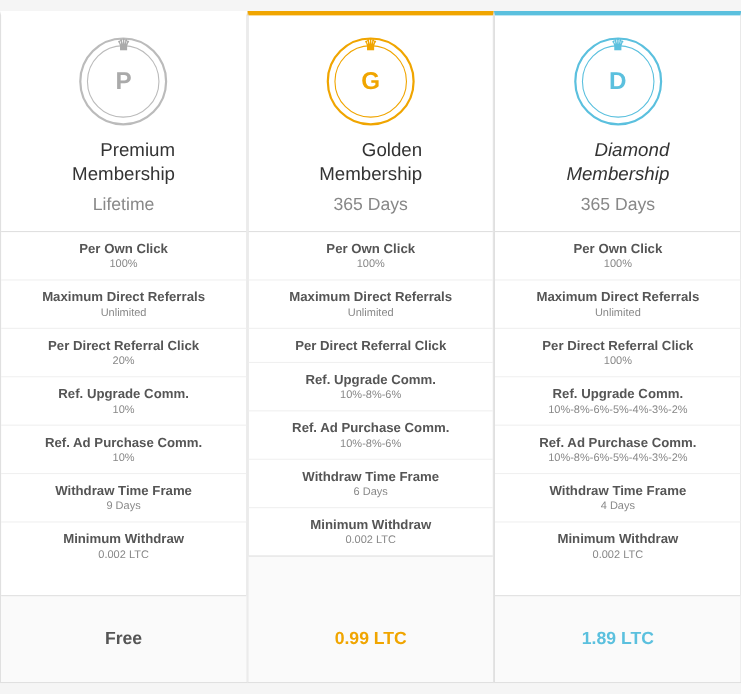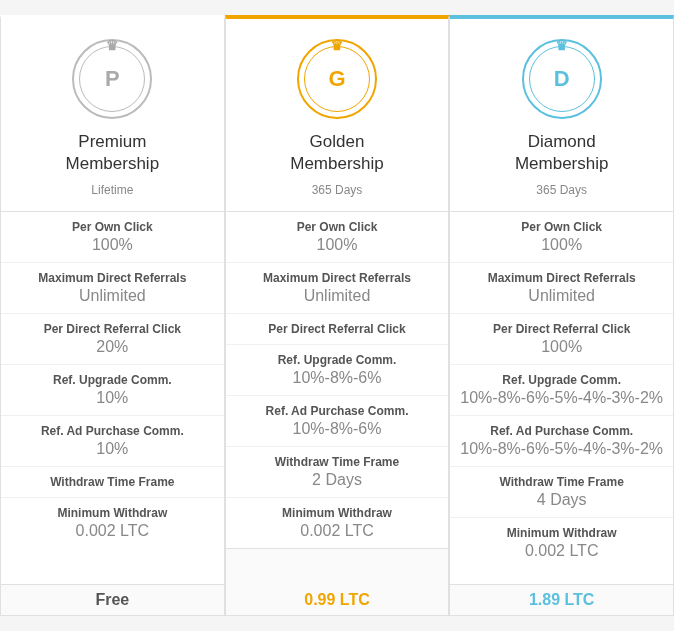--- a/index.html
+++ b/index.html
@@ -91,26 +91,26 @@
       top: -10px;
       font-size: 14px;
     }
     .crown.premium-crown { color: #aaa; }
     .crown.golden-crown { color: #f0a500; }
     .crown.diamond-crown { color: #5bc0de; }
     .plan-name {
       font-size: 17px;
       font-weight: normal;
       color: #333;
-      text-align: center;
+      text-align: right;
       margin-bottom: 4px;
       line-height: 1.3;
     }
     .plan-duration {
-      font-size: 12px;
+      font-size: 16px;
       color: #888;
       margin-top: 4px;
       margin-bottom: 4px;
       text-align: center;
     }
     .plan-features {
       width: 100%;
       flex: 1;
     }
     .feature-row {
@@ -121,28 +121,28 @@
     .feature-row:last-child {
       border-bottom: none;
     }
     .feature-label {
       font-size: 12px;
       font-weight: bold;
       color: #555;
       display: block;
     }
     .feature-value {
-      font-size: 16px;
+      font-size: 10px;
       color: #888;
       display: block;
       margin-top: 2px;
     }
     .plan-footer {
       width: 100%;
-      padding: 6px;
+      padding: 30px;
       text-align: center;
       border-top: 1px solid #e0e0e0;
       background: #fafafa;
     }
     .price-btn {
       font-size: 16px;
       font-weight: bold;
       color: #555;
       background: none;
       border: none;
@@ -180,20 +180,21 @@
         <div class="feature-row">
           <span class="feature-label">Ref. Upgrade Comm.</span>
           <span class="feature-value">10%</span>
         </div>
         <div class="feature-row">
           <span class="feature-label">Ref. Ad Purchase Comm.</span>
           <span class="feature-value">10%</span>
         </div>
         <div class="feature-row">
           <span class="feature-label">Withdraw Time Frame</span>
+          <span class="feature-value">9 Days</span>
         </div>
         <div class="feature-row">
           <span class="feature-label">Minimum Withdraw</span>
           <span class="feature-value">0.002 LTC</span>
         </div>
       </div>
       <div class="plan-footer"><button class="price-btn ">Free</button></div>
     </div>
     <div class="plan-card golden">
       <div class="plan-header">
@@ -219,35 +220,35 @@
         <div class="feature-row">
           <span class="feature-label">Ref. Upgrade Comm.</span>
           <span class="feature-value">10%-8%-6%</span>
         </div>
         <div class="feature-row">
           <span class="feature-label">Ref. Ad Purchase Comm.</span>
           <span class="feature-value">10%-8%-6%</span>
         </div>
         <div class="feature-row">
           <span class="feature-label">Withdraw Time Frame</span>
-          <span class="feature-value">2 Days</span>
+          <span class="feature-value">6 Days</span>
         </div>
         <div class="feature-row">
           <span class="feature-label">Minimum Withdraw</span>
           <span class="feature-value">0.002 LTC</span>
         </div>
       </div>
       <div class="plan-footer"><button class="price-btn golden-price">0.99 LTC</button></div>
     </div>
     <div class="plan-card diamond">
       <div class="plan-header">
         <div class="badge-circle diamond-badge">
           <div class="badge-inner diamond-inner">D<span class="crown diamond-crown">♛</span></div>
         </div>
-        <div class="plan-name" style="white-space: pre-line;">Diamond
+        <div class="plan-name" style="white-space: pre-line; font-style: italic;">Diamond
 Membership</div>
         <div class="plan-duration">365 Days</div>
       </div>
       <div class="plan-features">
         <div class="feature-row">
           <span class="feature-label">Per Own Click</span>
           <span class="feature-value">100%</span>
         </div>
         <div class="feature-row">
           <span class="feature-label">Maximum Direct Referrals</span>

